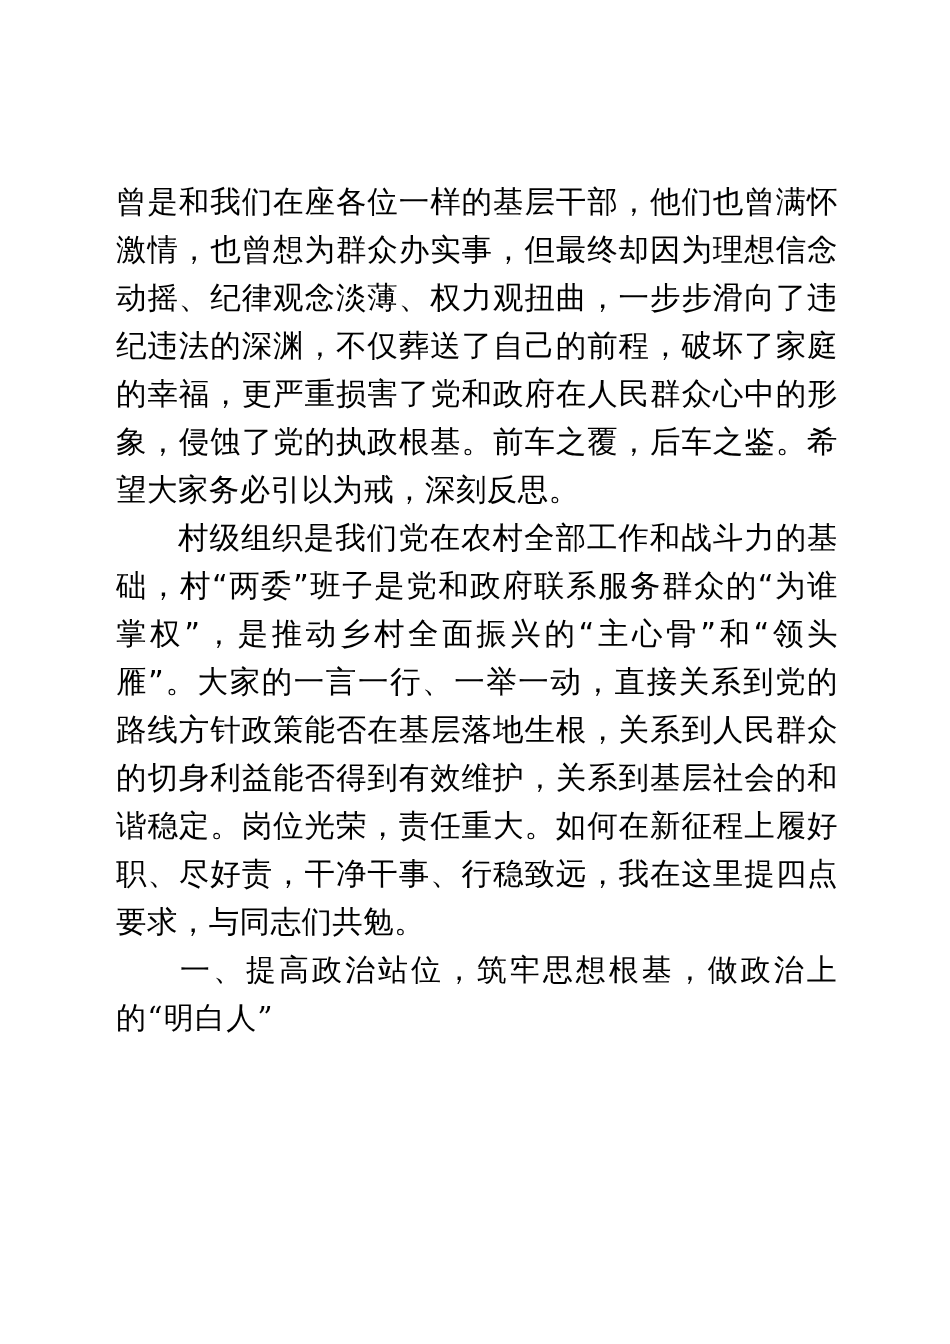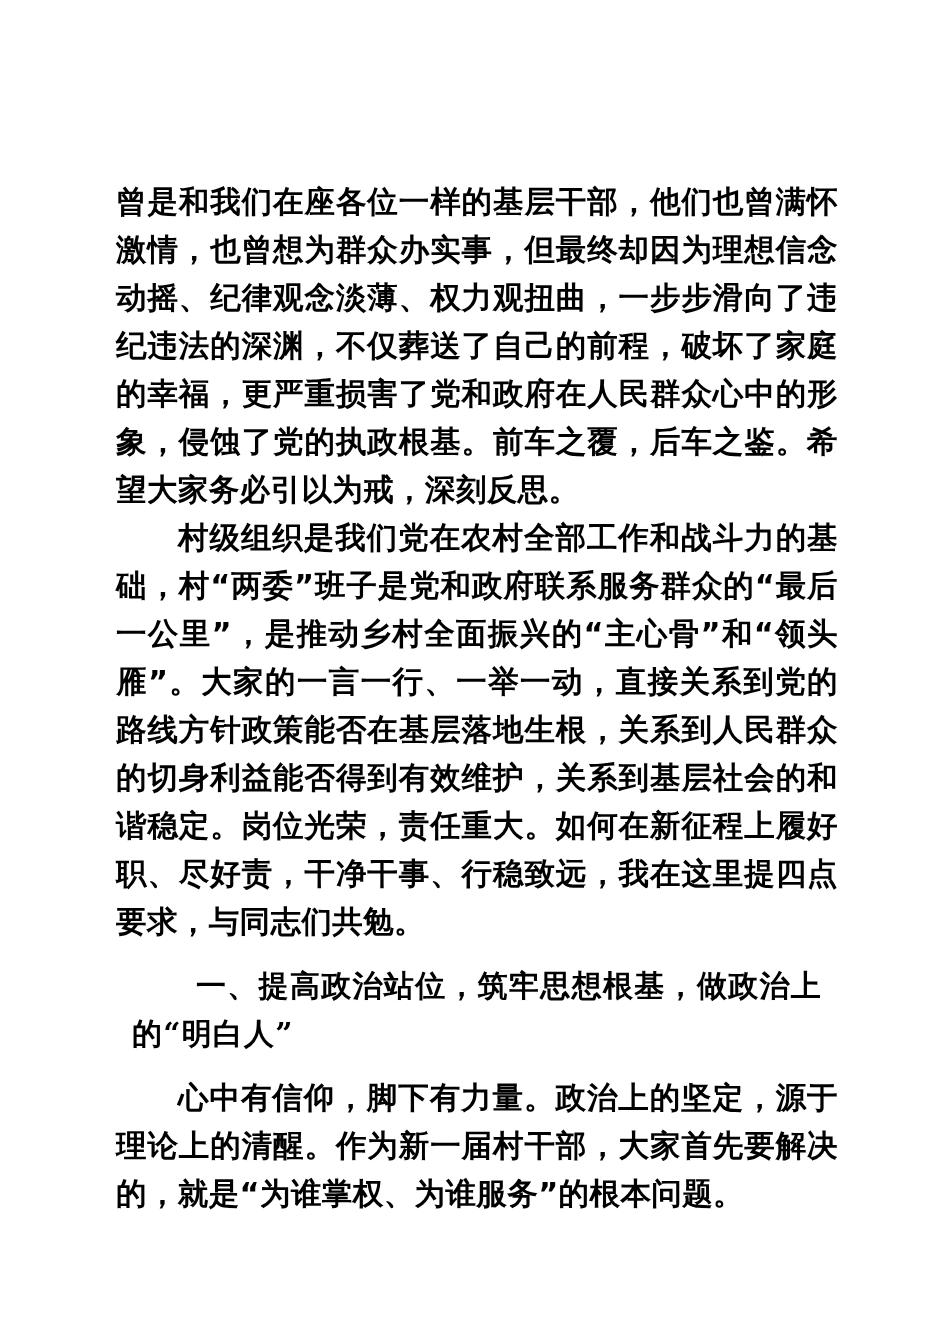--- a/index.html
+++ b/index.html
@@ -14,21 +14,20 @@
     font-family: "DejaVu Sans", "Liberation Sans", sans-serif;
     color: #000000;
   }
 
   .page {
     position: relative;
     width: 950px;
     height: 1344px;
     background: #ffffff;
     box-sizing: border-box;
-    font-weight: bold;
   }
 
   .content {
     position: absolute;
     left: 116px;
     top: 178px;
     width: 722px;
   }
 
   
@@ -50,34 +49,33 @@
 
   
   .heading {
     font-family: "DejaVu Serif", "Liberation Serif", serif;
     font-size: 30px;
     line-height: 48px;
     letter-spacing: 1.2px;
     text-align: justify;
     text-justify: inter-character;
     text-align-last: left;
-    margin: 16px;
+    margin: 0;
     text-indent: 64px;
     word-break: break-all;
   }
 </style>
 </head>
 <body>
 
 <div class="page">
   <div class="content">
 
     <p class="para">曾是和我们在座各位一样的基层干部，他们也曾满怀激情，也曾想为群众办实事，但最终却因为理想信念动摇、纪律观念淡薄、权力观扭曲，一步步滑向了违纪违法的深渊，不仅葬送了自己的前程，破坏了家庭的幸福，更严重损害了党和政府在人民群众心中的形象，侵蚀了党的执政根基。前车之覆，后车之鉴。希望大家务必引以为戒，深刻反思。</p>
 
-    <p class="para indent">村级组织是我们党在农村全部工作和战斗力的基础，村“两委”班子是党和政府联系服务群众的“最后一公里”，是推动乡村全面振兴的“主心骨”和“领头雁”。大家的一言一行、一举一动，直接关系到党的路线方针政策能否在基层落地生根，关系到人民群众的切身利益能否得到有效维护，关系到基层社会的和谐稳定。岗位光荣，责任重大。如何在新征程上履好职、尽好责，干净干事、行稳致远，我在这里提四点要求，与同志们共勉。</p>
+    <p class="para indent">村级组织是我们党在农村全部工作和战斗力的基础，村“两委”班子是党和政府联系服务群众的“为谁掌权”，是推动乡村全面振兴的“主心骨”和“领头雁”。大家的一言一行、一举一动，直接关系到党的路线方针政策能否在基层落地生根，关系到人民群众的切身利益能否得到有效维护，关系到基层社会的和谐稳定。岗位光荣，责任重大。如何在新征程上履好职、尽好责，干净干事、行稳致远，我在这里提四点要求，与同志们共勉。</p>
 
     <p class="heading">一、提高政治站位，筑牢思想根基，做政治上的“明白人”</p>
 
-    <p class="para indent">心中有信仰，脚下有力量。政治上的坚定，源于理论上的清醒。作为新一届村干部，大家首先要解决的，就是“为谁掌权、为谁服务”的根本问题。</p>
 
 
   </div>
 </div>
 
 </body></html>

